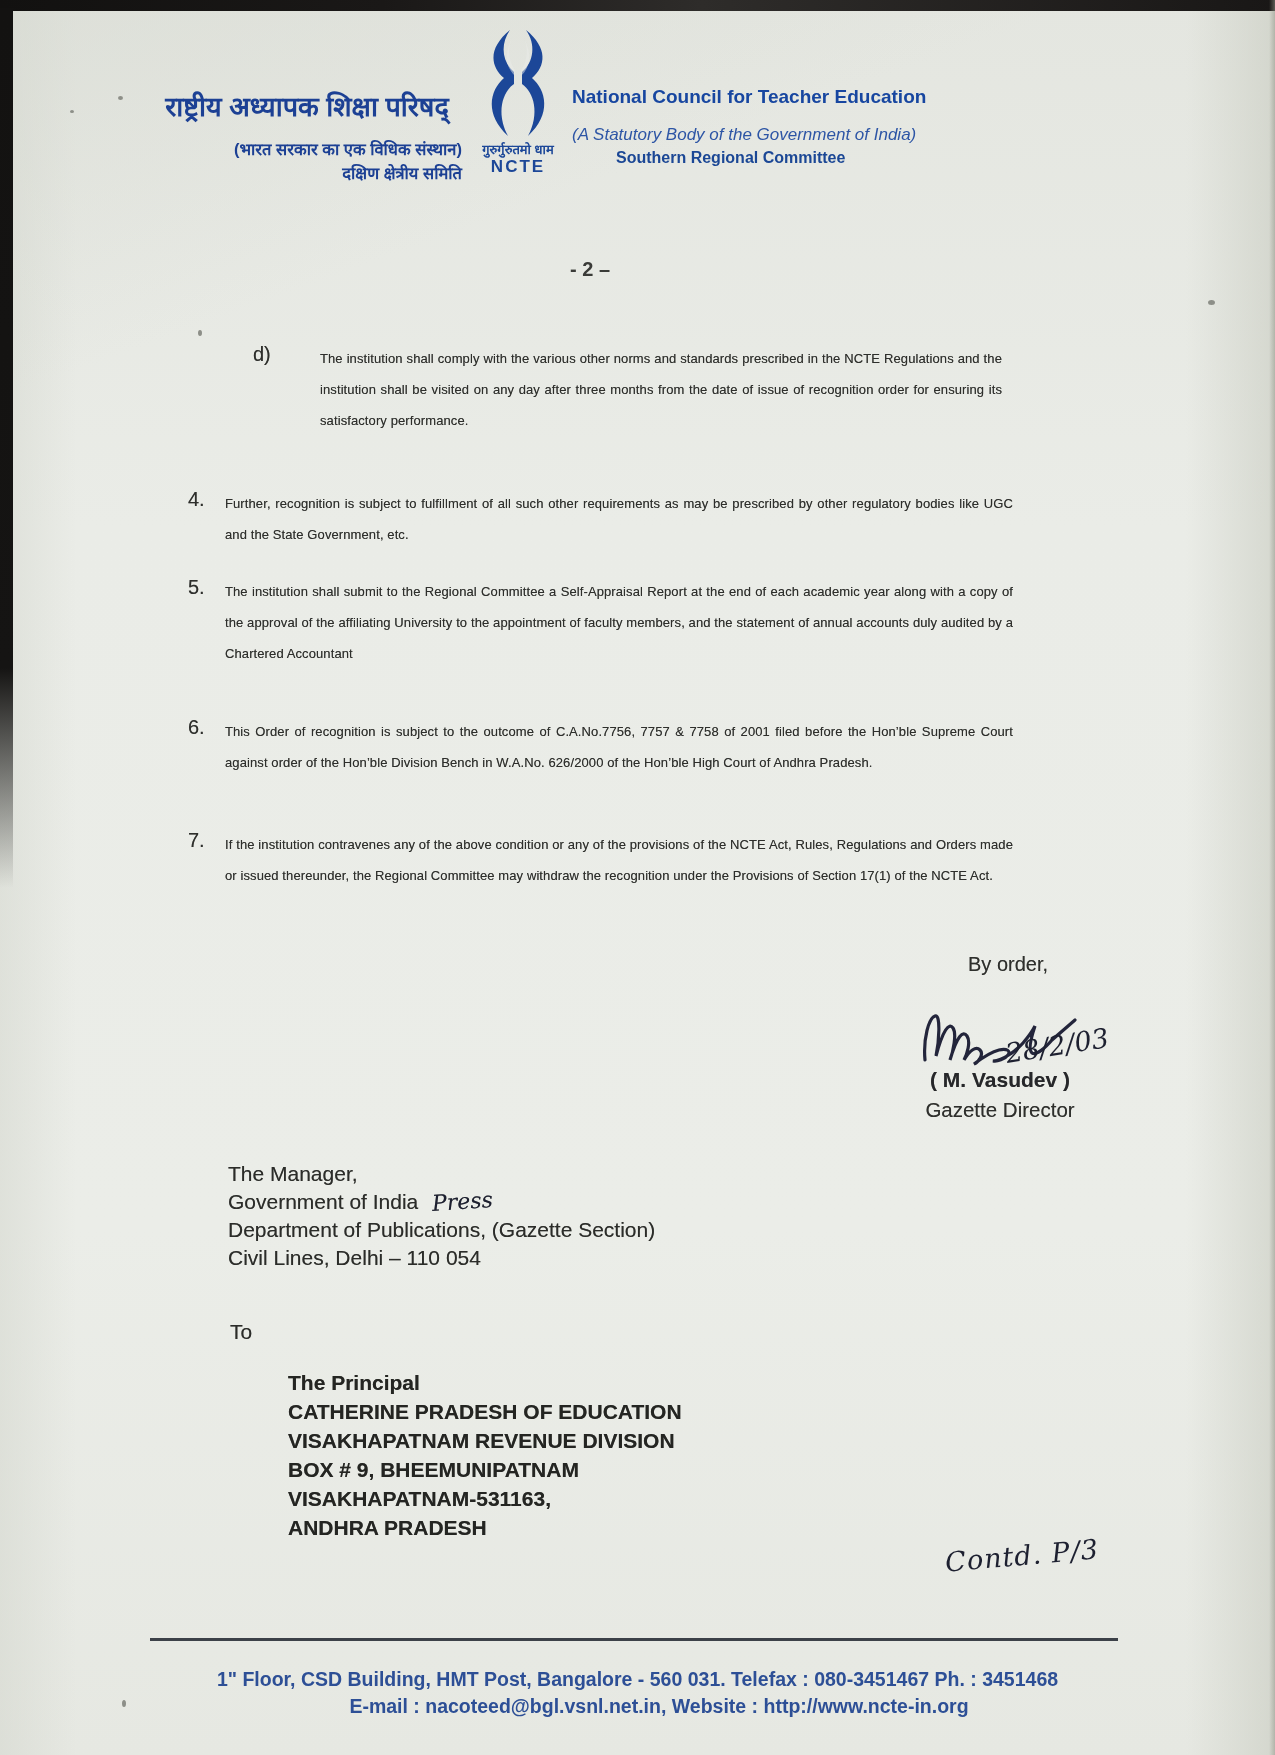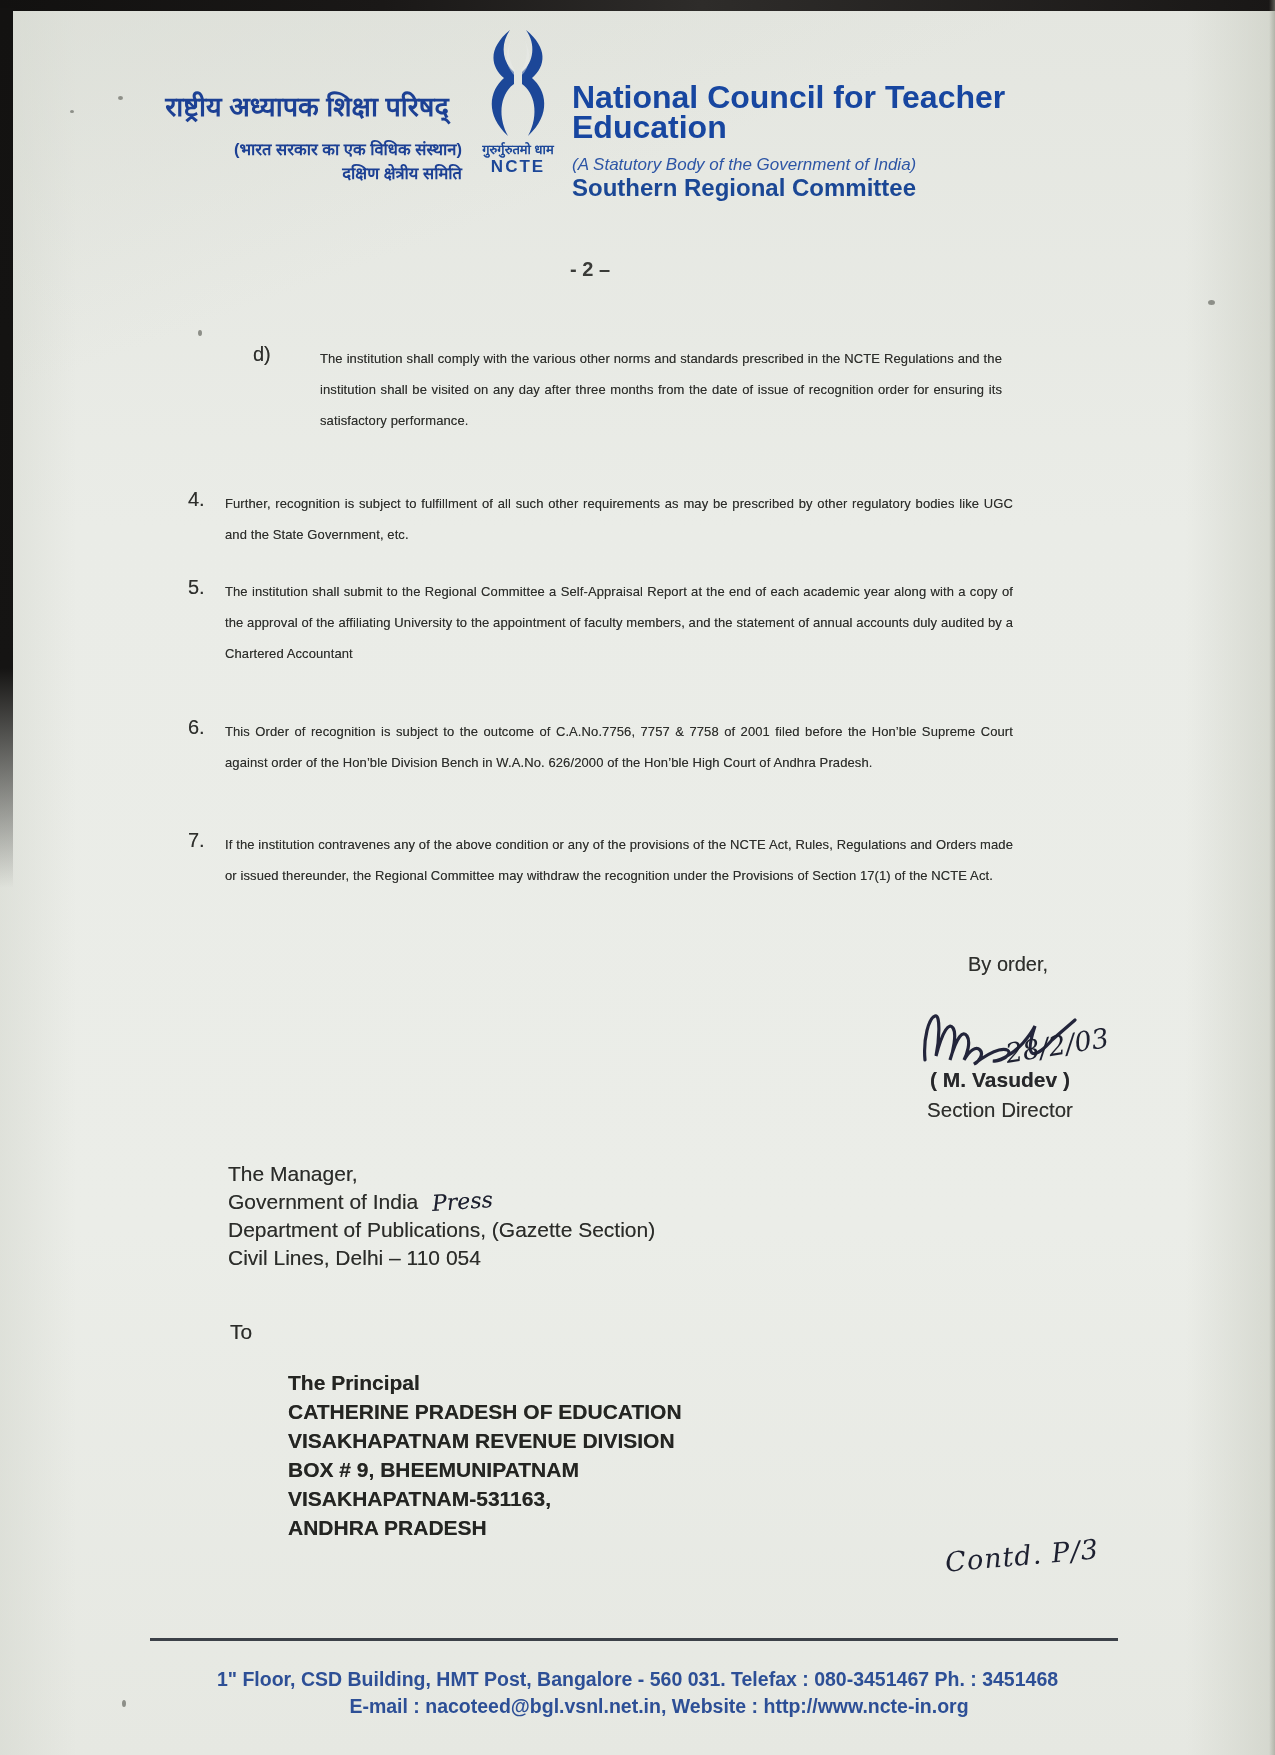--- a/index.html
+++ b/index.html
@@ -26,23 +26,23 @@
   .speck{background:#8d8f88;border-radius:50%;}
 
   
   .hindi-block{left:152px;top:84px;width:310px;text-align:right;color:#1c4094;margin-top:7px;}
   .hindi-title{font-size:27px;font-weight:bold;line-height:32px;text-align:center;}
   .hindi-sub{font-size:16.5px;font-weight:bold;line-height:24px;}
   .logo-wrap{left:468px;top:28px;width:100px;text-align:center;color:#1c4798;}
   .logo-caption1{font-size:13px;font-weight:bold;line-height:15px;text-align:center;}
   .logo-caption2{font-size:17px;font-weight:bold;letter-spacing:2px;}
   .eng-block{left:572px;top:82px;width:470px;color:#1746a0;}
-  .eng-title{font-size:32px;font-weight:bold;line-height:30px;}
+  .eng-title{font-size:19px;font-weight:bold;line-height:30px;}
   .eng-sub1{font-size:17px;color:#2d55a5;margin-top:12px;line-height:21px;font-style:italic;}
-  .eng-sub2{font-size:24px;font-weight:bold;color:#1b4795;line-height:26px;}
+  .eng-sub2{font-size:16px;font-weight:bold;color:#1b4795;line-height:26px;margin-left:44px;}
 
   
   .page-num{left:520px;top:258px;width:140px;text-align:center;font-size:20px;font-weight:bold;color:#3a3b38;}
   .par{ text-align:justify;font-size:13px;line-height:31px;color:#2e2f2c;
         letter-spacing:.1px; text-shadow:0 0 .5px rgba(46,47,44,.55);}
   .item-label{font-size:20px;color:#2e2f2c;text-shadow:0 0 .5px rgba(46,47,44,.55);}
   .sig-line{font-size:20px;color:#2e2f2c;text-shadow:0 0 .4px rgba(46,47,44,.5);}
   .bold{font-weight:bold;color:#26272a;}
   .hand{font-family:"DejaVu Serif", serif;font-style:italic;color:#1d2030;}
 
@@ -110,21 +110,21 @@
   <div class="abs par" style="left:225px;top:829px;width:788px;">If the institution contravenes any of the above condition or any of the provisions of the NCTE Act, Rules, Regulations and Orders made or issued thereunder, the Regional Committee may withdraw the recognition under the Provisions of Section 17(1) of the NCTE Act.</div>
 
   <div class="abs sig-line" style="left:968px;top:953px;">By order,</div>
 
   <svg class="abs" style="left:915px;top:1008px;" width="170" height="62" viewBox="0 0 170 62">
     <path d="M10 52 C8 30 14 10 20 8 C26 6 24 34 21 48 C28 22 34 14 38 20 C42 26 38 44 35 52 C42 28 48 22 52 28 C56 34 52 46 49 52 C55 42 61 38 65 42 C69 46 64 54 59 56 C67 50 76 44 84 42 C92 40 96 43 93 47 C90 51 82 54 78 53 C88 52 100 44 108 35 C114 28 118 22 120 18 C116 30 113 42 117 45 C121 48 130 40 137 32 L160 12" stroke="#23253b" stroke-width="3.2" fill="none" stroke-linecap="round"></path>
   </svg>
   <div class="abs hand" style="left:1005px;top:1030px;font-size:27px;transform:rotate(-9deg);">28/2/03</div>
 
   <div class="abs sig-line bold" style="left:900px;top:1068px;width:200px;text-align:center;font-size:21px;">( M. Vasudev )</div>
-  <div class="abs sig-line" style="left:900px;top:1098px;width:200px;text-align:center;font-size:20.5px;">Section Director</div>
+  <div class="abs sig-line" style="left:900px;top:1098px;width:200px;text-align:center;font-size:20.5px;">Gazette Director</div>
 
   <div class="abs" style="left:190px;top:1160px;">
     <div class="addr-line">The Manager,</div>
     <div class="addr-line">
       <span>Government of India</span>
       <span class="hand" style="font-size:22px;display:inline-block;transform:rotate(-4deg);margin-left:8px;">Press</span>
     </div>
     <div class="addr-line">Department of Publications, (Gazette Section)</div>
     <div class="addr-line">Civil Lines, Delhi – 110 054</div>
   </div>

